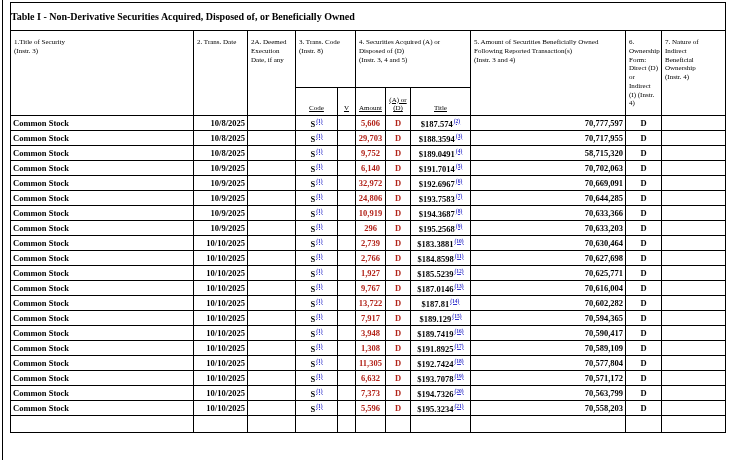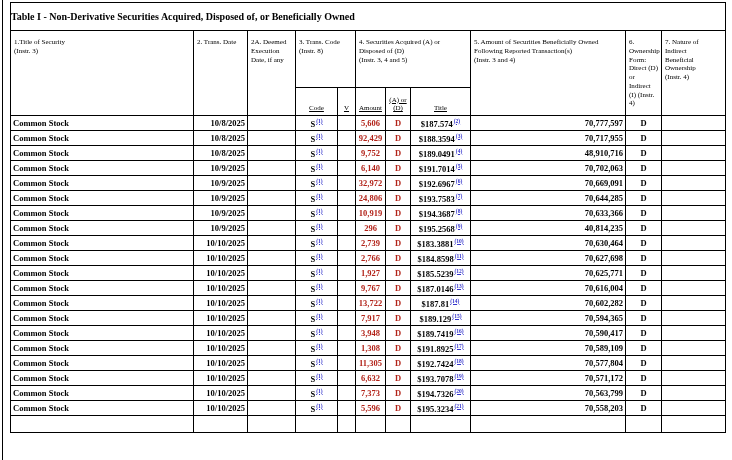--- a/index.html
+++ b/index.html
@@ -151,37 +151,37 @@
         <td class="c-owned">70,777,597</td>
         <td class="c-own">D</td>
         <td class="c-empty"></td>
       </tr>
       <tr>
         <td class="c-sec">Common Stock</td>
         <td class="c-date">10/8/2025</td>
         <td class="c-empty"></td>
         <td class="c-code"><span>S</span><a class="fn">(1)</a></td>
         <td class="c-empty"></td>
-        <td class="c-amt">92,429</td>
+        <td class="c-amt">29,703</td>
         <td class="c-ad">D</td>
         <td class="c-price"><span>$188.3594</span><a class="fn">(3)</a></td>
         <td class="c-owned">70,717,955</td>
         <td class="c-own">D</td>
         <td class="c-empty"></td>
       </tr>
       <tr>
         <td class="c-sec">Common Stock</td>
         <td class="c-date">10/8/2025</td>
         <td class="c-empty"></td>
         <td class="c-code"><span>S</span><a class="fn">(1)</a></td>
         <td class="c-empty"></td>
         <td class="c-amt">9,752</td>
         <td class="c-ad">D</td>
         <td class="c-price"><span>$189.0491</span><a class="fn">(4)</a></td>
-        <td class="c-owned">48,910,716</td>
+        <td class="c-owned">58,715,320</td>
         <td class="c-own">D</td>
         <td class="c-empty"></td>
       </tr>
       <tr>
         <td class="c-sec">Common Stock</td>
         <td class="c-date">10/9/2025</td>
         <td class="c-empty"></td>
         <td class="c-code"><span>S</span><a class="fn">(1)</a></td>
         <td class="c-empty"></td>
         <td class="c-amt">6,140</td>
@@ -232,21 +232,21 @@
       </tr>
       <tr>
         <td class="c-sec">Common Stock</td>
         <td class="c-date">10/9/2025</td>
         <td class="c-empty"></td>
         <td class="c-code"><span>S</span><a class="fn">(1)</a></td>
         <td class="c-empty"></td>
         <td class="c-amt">296</td>
         <td class="c-ad">D</td>
         <td class="c-price"><span>$195.2568</span><a class="fn">(9)</a></td>
-        <td class="c-owned">40,814,235</td>
+        <td class="c-owned">70,633,203</td>
         <td class="c-own">D</td>
         <td class="c-empty"></td>
       </tr>
       <tr>
         <td class="c-sec">Common Stock</td>
         <td class="c-date">10/10/2025</td>
         <td class="c-empty"></td>
         <td class="c-code"><span>S</span><a class="fn">(1)</a></td>
         <td class="c-empty"></td>
         <td class="c-amt">2,739</td>

